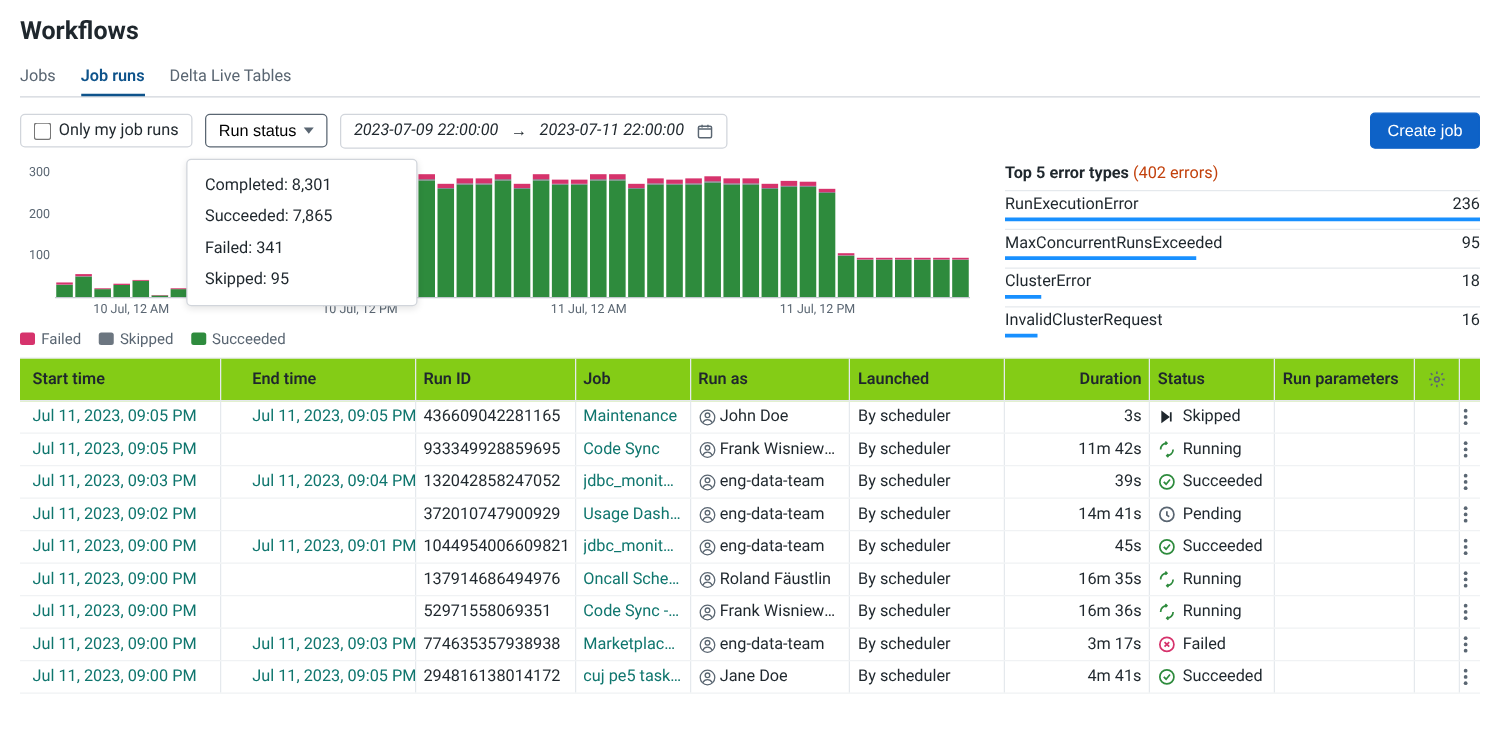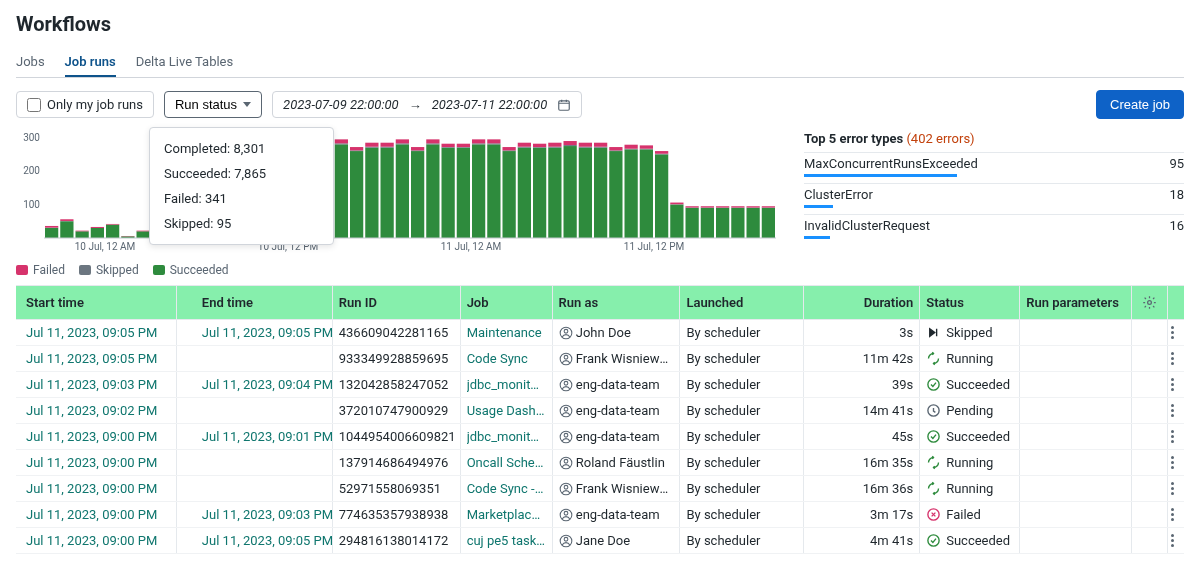--- a/index.html
+++ b/index.html
@@ -23,21 +23,21 @@
     .legend { display: flex; gap: 14px; margin-top: 4px; font-size: 12px; color: #5a6672; }
     .legend-item { display: flex; align-items: center; gap: 5px; }
     .swatch { width: 12px; height: 10px; border-radius: 2px; }
     .sidebar { width: 380px; }
     .sidebar-title { font-size: 13px; margin-bottom: 6px; }
     .err-count { color: #c2410c; }
     .err-row { border-top: 1px solid #e5e9ed; padding: 3px 0 6px; }
     .err-line { display: flex; justify-content: space-between; font-size: 13px; }
     .err-bar { height: 3px; background: #1890ff; margin-top: 3px; }
     .table-wrap { border-top: 1px solid #e5e9ed; }
-    .thead { display: flex; background: #86efac; font-weight: 600; font-size: 13px; align-items: center; height: 34px; border-bottom: 1px solid #e5e9ed; }
+    .thead { display: flex; background: #84cc16; font-weight: 600; font-size: 13px; align-items: center; height: 34px; border-bottom: 1px solid #e5e9ed; }
     .col { padding: 0 6px; border-left: 1px solid #e5e9ed; height: 100%; display: flex; align-items: center; overflow: hidden; white-space: nowrap; text-overflow: ellipsis; }
     .col:first-child { border-left: none; }
     .c-start { width: 160px; padding-left: 10px;} .c-end { width: 156px; padding-left: 25px; } .c-runid { width: 128px; }
     .c-job { width: 92px; } .c-runas { width: 128px; } .c-launched { width: 124px; }
     .c-duration { width: 116px; justify-content: flex-end; } .c-status { width: 100px; }
     .c-params { width: 112px; } .c-gear { width: 36px; justify-content: center; }
     .c-actions { flex: 1; justify-content: flex-end; gap: 10px; padding-right: 10px; }
     .trow { display: flex; height: 26px; align-items: center; border-bottom: 1px solid #f0f2f4; font-size: 13px; }
     .link { color: #0f766e; cursor: pointer; }
     .status-wrap { display: flex; align-items: center; gap: 5px; }
@@ -258,20 +258,27 @@
         </div>
     </div>
   </div>
   <div class="sidebar">
     <div class="sidebar-title">
       <b>Top 5 error types</b> <span class="err-count">(402 errors)</span>
     </div>
     <div id="err-list">
         <div class="err-row">
           <div class="err-line">
+            <span>RunExecutionError</span>
+            <span>236</span>
+          </div>
+          <div class="err-bar" style="width: 100%;"></div>
+        </div>
+        <div class="err-row">
+          <div class="err-line">
             <span>MaxConcurrentRunsExceeded</span>
             <span>95</span>
           </div>
           <div class="err-bar" style="width: 40.2542%;"></div>
         </div>
         <div class="err-row">
           <div class="err-line">
             <span>ClusterError</span>
             <span>18</span>
           </div>

